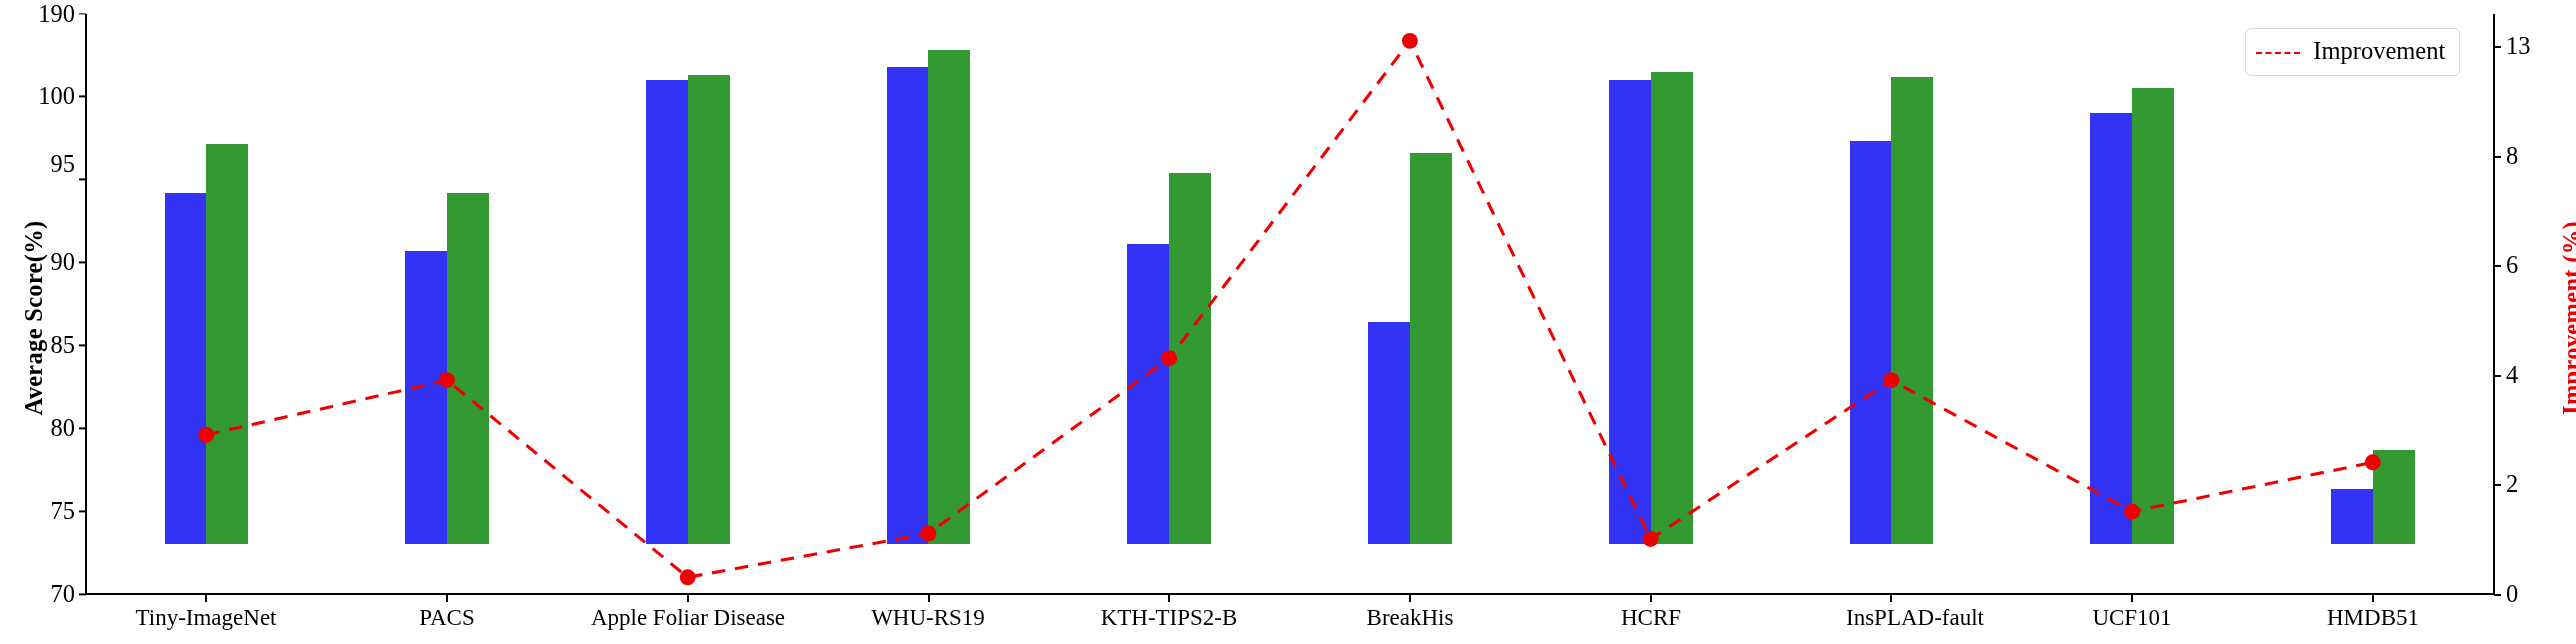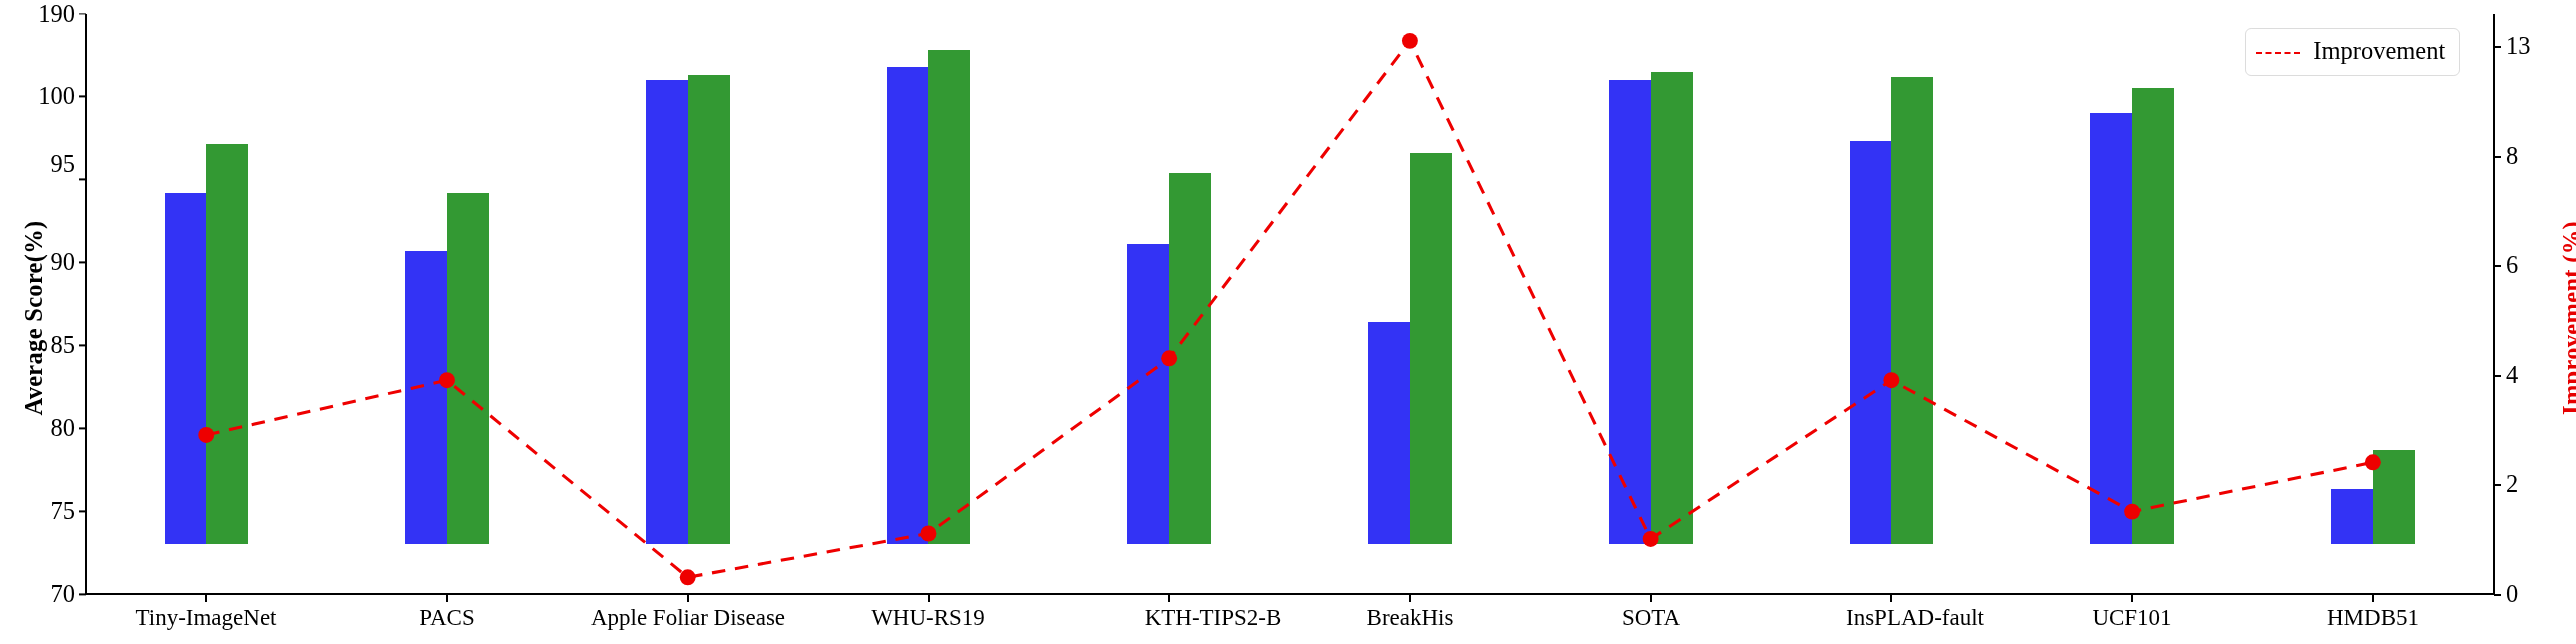--- a/index.html
+++ b/index.html
@@ -280,25 +280,25 @@
   <div id="xticks">
       <div class="xtick-mark" style="left: 205px;"></div>
       <div class="xtick-label" style="left: 206px;">Tiny-ImageNet</div>
       <div class="xtick-mark" style="left: 446px;"></div>
       <div class="xtick-label" style="left: 447px;">PACS</div>
       <div class="xtick-mark" style="left: 687px;"></div>
       <div class="xtick-label" style="left: 688px;">Apple Foliar Disease</div>
       <div class="xtick-mark" style="left: 928px;"></div>
       <div class="xtick-label" style="left: 928px;">WHU-RS19</div>
       <div class="xtick-mark" style="left: 1168px;"></div>
-      <div class="xtick-label" style="left: 1169px; margin-left: 44px;">KTH-TIPS2-B</div>
+      <div class="xtick-label" style="left: 1169px;">KTH-TIPS2-B</div>
       <div class="xtick-mark" style="left: 1409px;"></div>
       <div class="xtick-label" style="left: 1410px;">BreakHis</div>
       <div class="xtick-mark" style="left: 1650px;"></div>
-      <div class="xtick-label" style="left: 1651px;">SOTA</div>
+      <div class="xtick-label" style="left: 1651px;">HCRF</div>
       <div class="xtick-mark" style="left: 1890px;"></div>
       <div class="xtick-label" style="left: 1915px; font-family: Liberation Serif, serif;">InsPLAD-fault</div>
       <div class="xtick-mark" style="left: 2131px;"></div>
       <div class="xtick-label" style="left: 2132px;">UCF101</div>
       <div class="xtick-mark" style="left: 2372px;"></div>
       <div class="xtick-label" style="left: 2373px;">HMDB51</div>
     </div>
 
   <svg class="line-layer" id="line-layer" viewBox="0 0 4200 1050" width="2576" height="644">
       <polyline points="336.25,709.1886792452831 728.75,619.9433962264151 1121.25,941.2264150943396 1513.75,869.8301886792452 1906.25,584.2452830188679 2298.75,66.62264150943395 2691.25,878.7547169811321 3083.75,619.9433962264151 3476.25,834.1320754716982 3868.75,753.8113207547169" fill="none" stroke="#ee0000" stroke-width="5" stroke-dasharray="22,16"></polyline>

